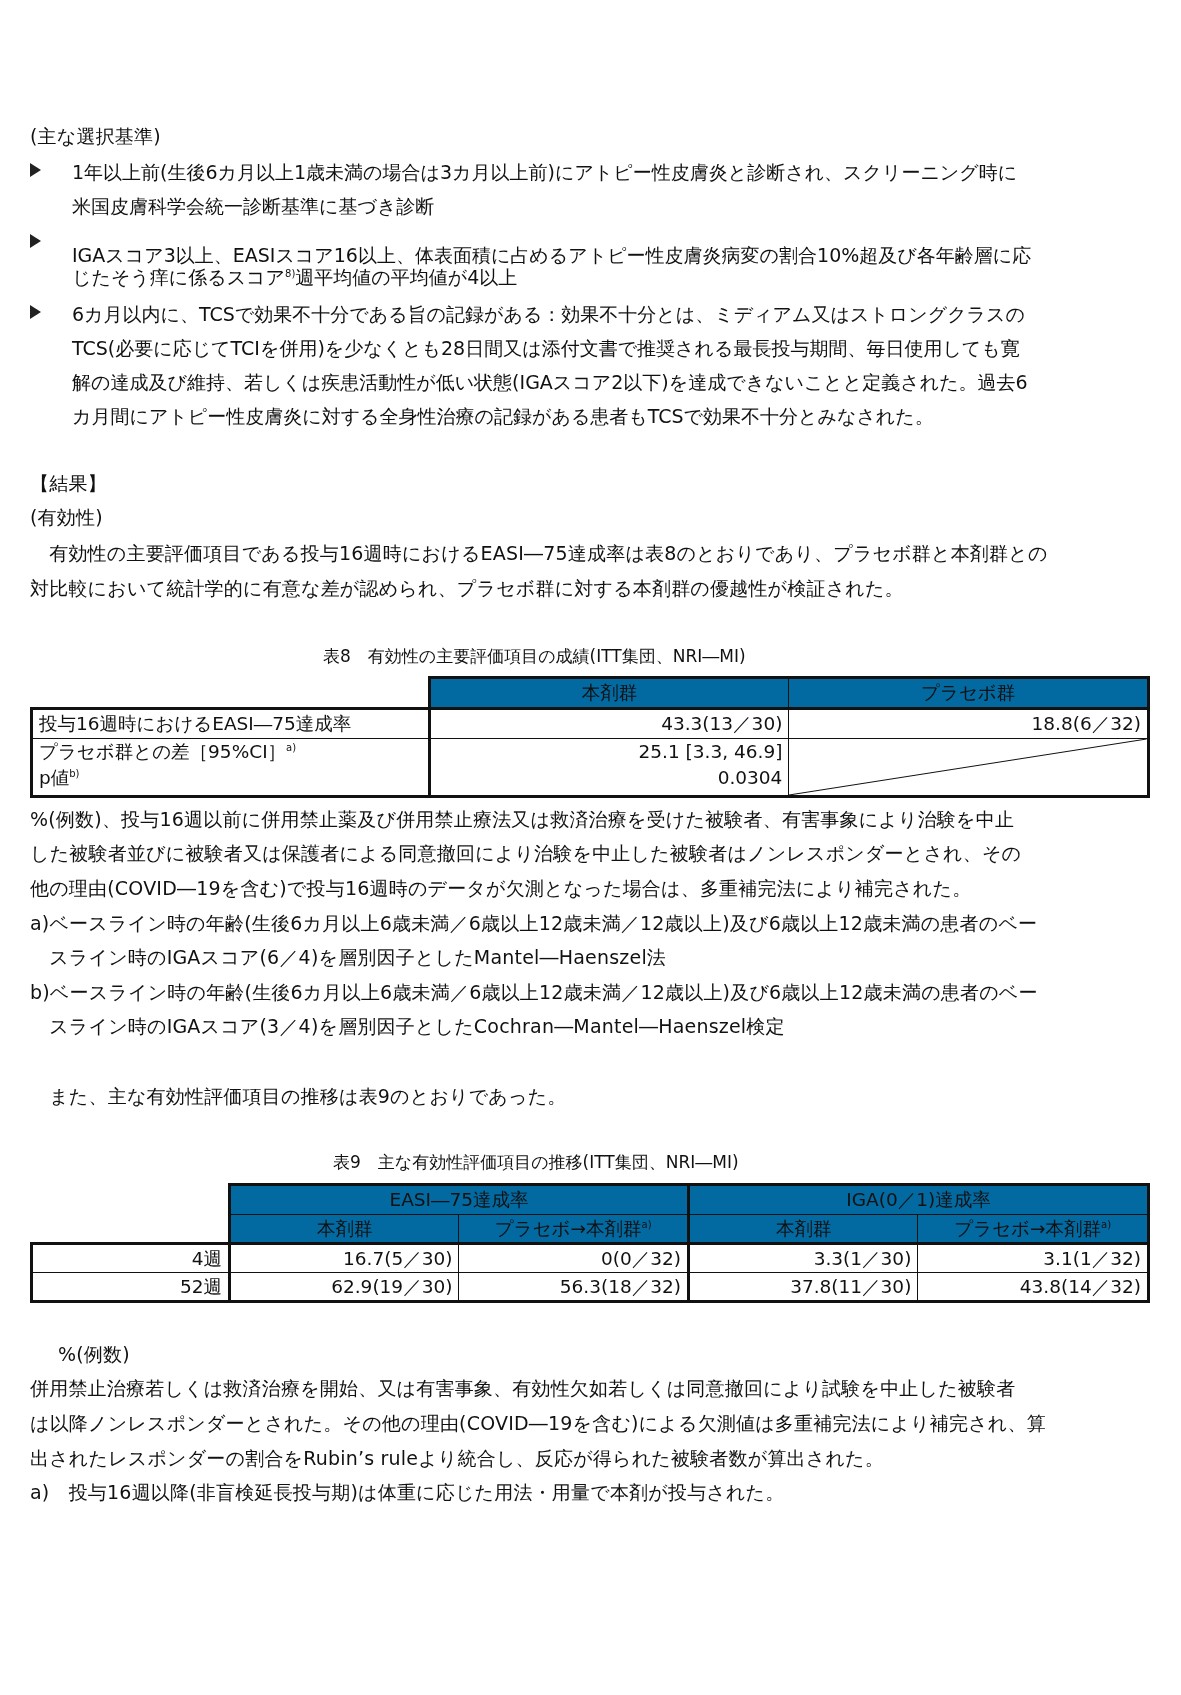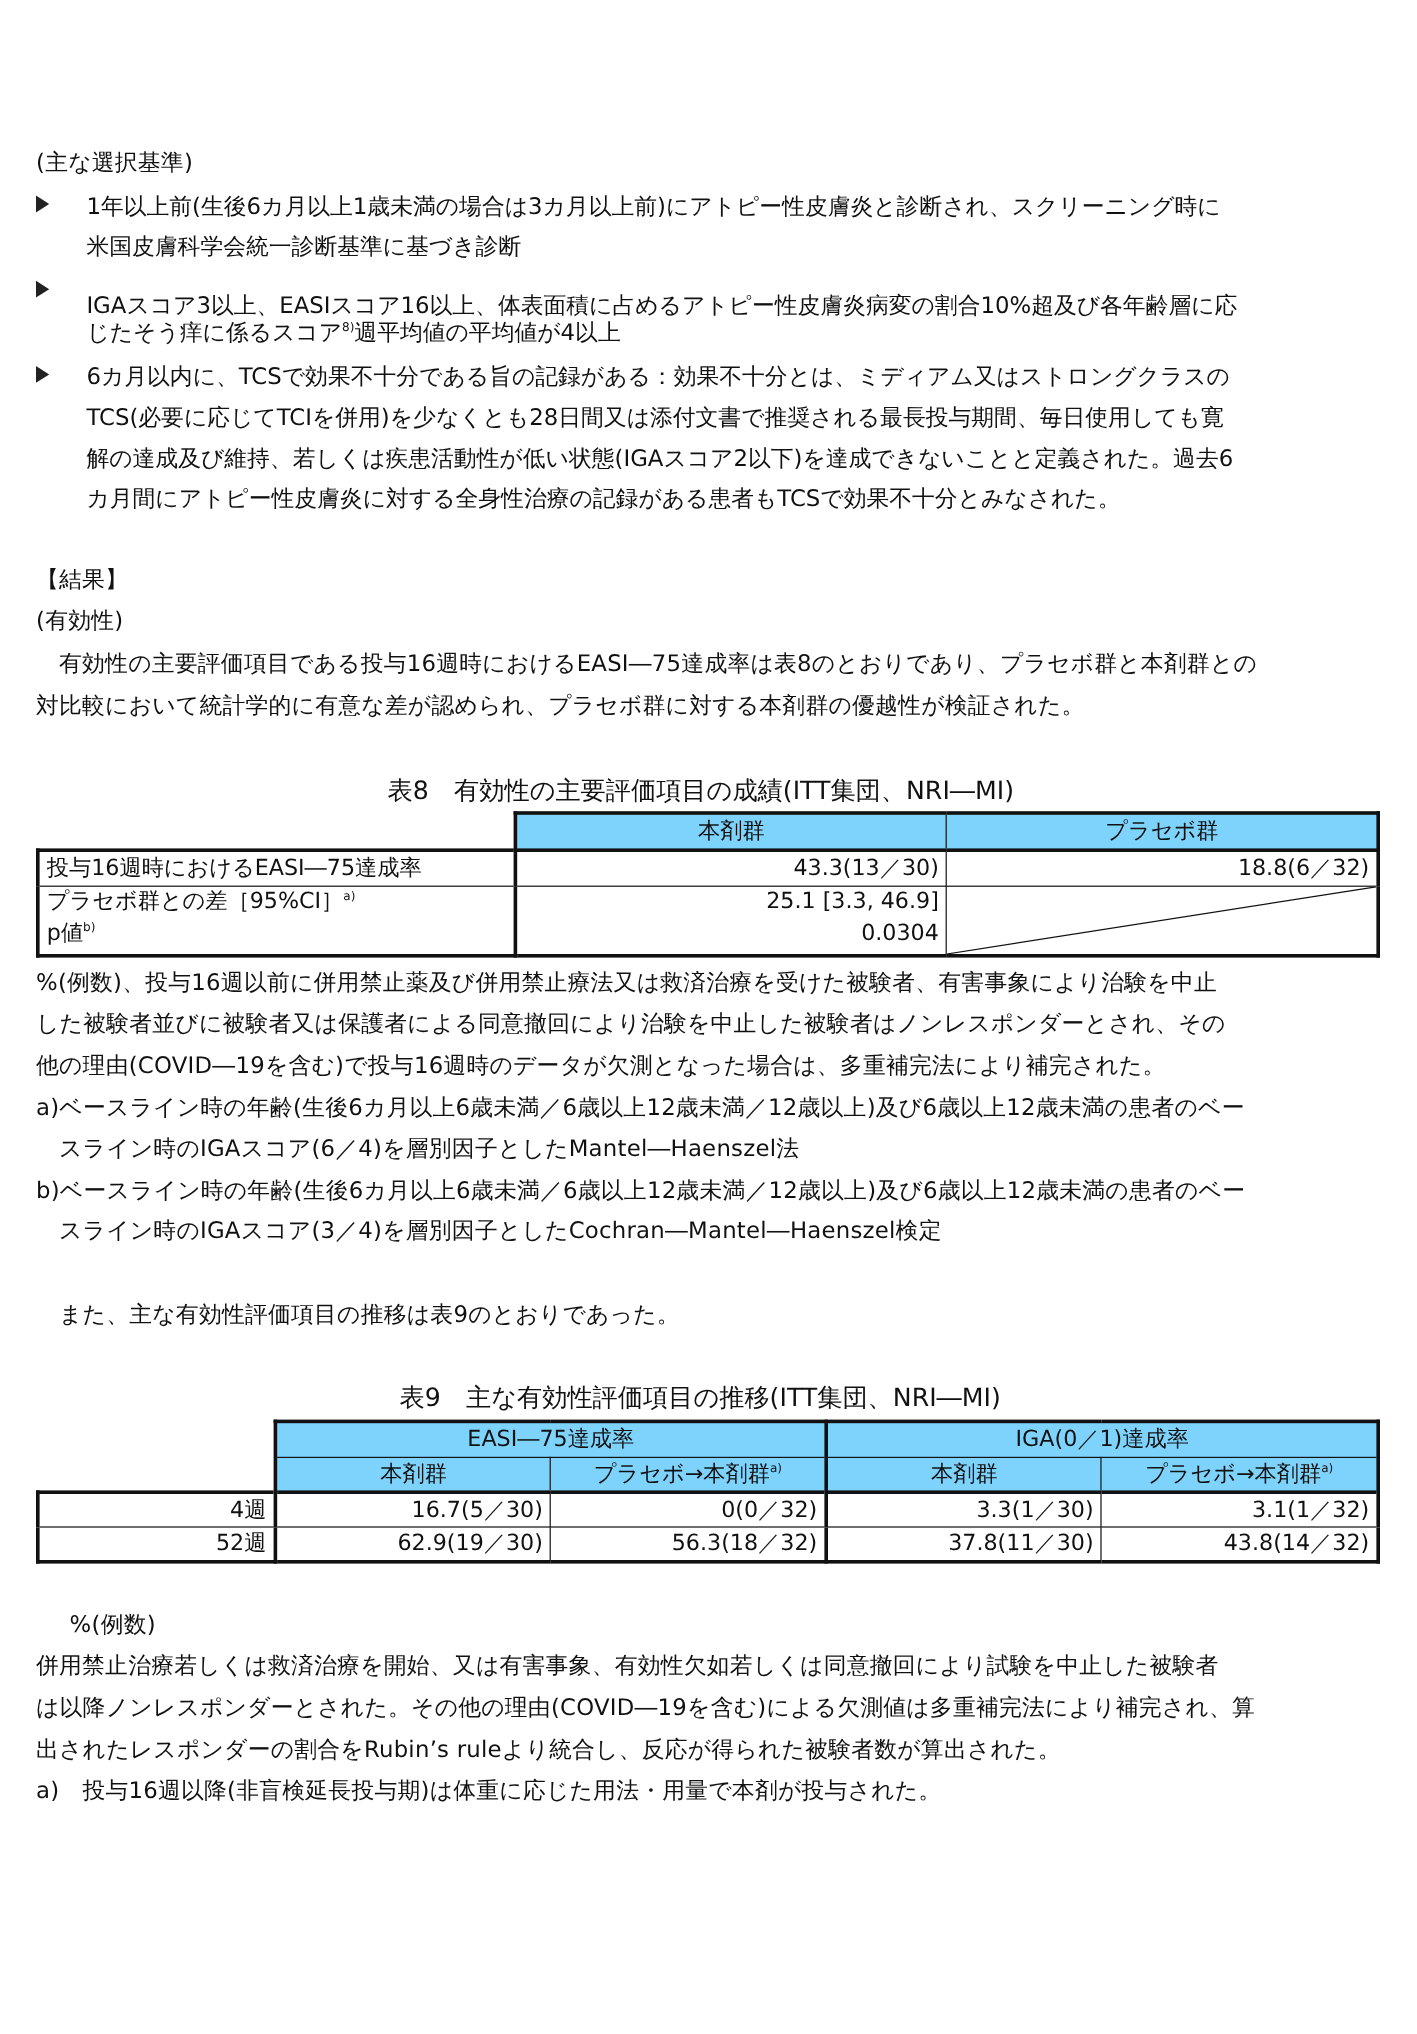--- a/index.html
+++ b/index.html
@@ -9,23 +9,23 @@
     color:#111; font-size:19px;
   }
   .line { position:absolute; left:30px; line-height:30px; white-space:nowrap; font-size:19px; letter-spacing:0.2px; }
   .bullet-row { position:absolute; left:30px; width:1130px; }
   .bullet-icon { position:absolute; left:0; top:8px; width:0; height:0;
     border-top:7px solid transparent; border-bottom:7px solid transparent; border-left:11px solid #222; }
   .bullet-text { position:absolute; left:42px; line-height:35.5px; font-size:19px; white-space:nowrap; }
   sup { font-size:10px; vertical-align:top; position:relative; top:-4px; }
   table { border-collapse:collapse; position:absolute; font-size:18.5px; }
   td { padding:0 6px; line-height:26px; white-space:nowrap; }
-  .hdr { background:#7dd3fc; text-align:center; }
+  .hdr { background:#0369a1; text-align:center; }
   .c { text-align:right; }
-  .caption { position:absolute; font-size:21px; white-space:nowrap; }
+  .caption { position:absolute; font-size:17px; white-space:nowrap; }
 </style>
 </head>
 <body>
 
 <div class="line" style="top:121px;">(主な選択基準)</div>
 
 <div class="bullet-row" style="top:155px;">
   <span class="bullet-icon"></span>
   <div class="bullet-text" style="top:0;">1年以上前(生後6カ月以上1歳未満の場合は3カ月以上前)にアトピー性皮膚炎と診断され、スクリーニング時に</div>
   <div class="bullet-text" style="top:34px;">米国皮膚科学会統一診断基準に基づき診断</div>

